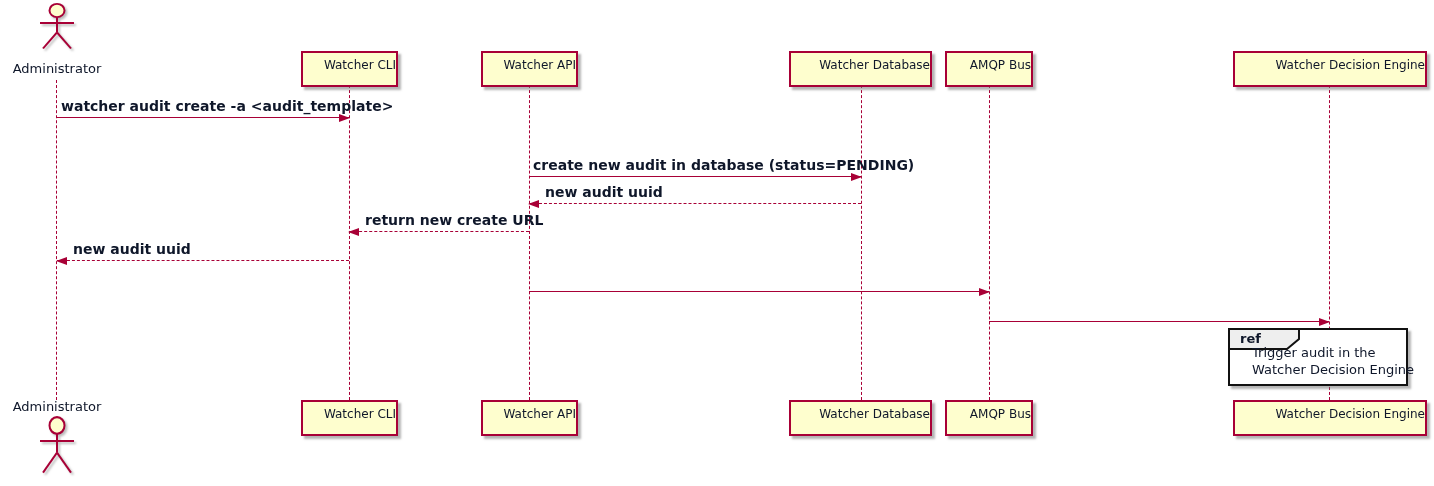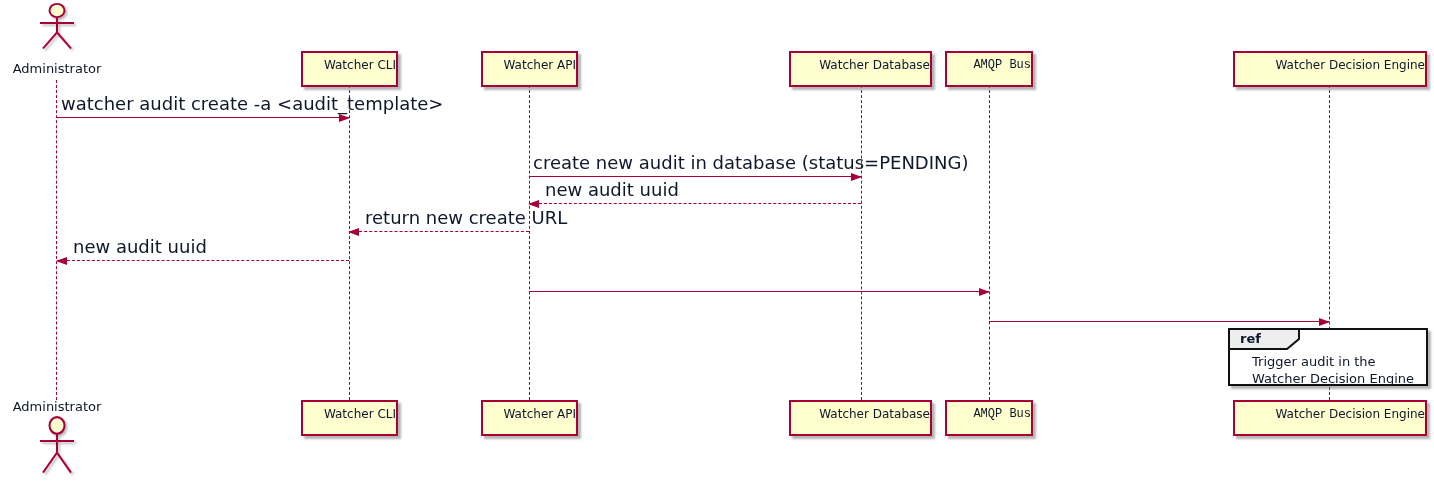--- a/index.html
+++ b/index.html
@@ -20,55 +20,55 @@
     position:absolute;box-sizing:border-box;height:36px;line-height:25px;
     background:#FEFECE;border:2px solid #A80036;text-align:right;
     font-size:12px;white-space:nowrap;z-index:3;
     box-shadow:3px 3px 2px rgba(120,120,120,0.55);
   }
   .pbox.top{top:51px;}
   .pbox.bottom{top:400px;}
   .p-cli{left:301px;width:97px;}
   .p-api{left:481px;width:97px;}
   .p-db{left:789px;width:143px;}
-  .p-amqp{left:945px;width:88px;font-family:Liberation Mono, monospace;}
+  .p-amqp{left:945px;width:88px;}
   .p-wde{left:1233px;width:194px;}
   
   .actor-svg{position:absolute;z-index:3;filter:drop-shadow(2.5px 2.5px 1px rgba(120,120,120,0.5));}
   .actor-svg.asv-top{left:36px;top:2px;width:42px;height:50px;}
   .actor-svg.asv-bottom{left:36px;top:415px;width:42px;height:62px;}
   .actor-label{position:absolute;left:0;width:114px;text-align:center;font-size:13px;z-index:3;}
   .al-top{top:61px;}
   .al-bottom{top:399px;}
   
   .msg{position:absolute;height:20px;border-bottom:1.5px solid #A80036;z-index:2;}
   .msg.dashed{border-bottom-style:dashed;}
-  .msg-label{position:absolute;left:4px;bottom:3px;font-size:18px;white-space:nowrap;}
+  .msg-label{position:absolute;left:4px;bottom:3px;font-size:14px;white-space:nowrap;font-weight:bold;}
   .msg.left .msg-label{left:16px;}
   .arrow{position:absolute;width:0;height:0;bottom:-5px;
          border-top:4.5px solid transparent;border-bottom:4.5px solid transparent;}
   .msg.right .arrow{right:-1px;border-left:11px solid #A80036;}
   .msg.left  .arrow{left:-1px;border-right:11px solid #A80036;}
   .m1{left:57px; width:292px;top:97px;}
   .m2{left:349px;width:180px;top:126px;}
   .m3{left:529px;width:332px;top:156px;}
   .m4{left:529px;width:332px;top:183px;}
   .m5{left:349px;width:180px;top:211px;}
   .m6{left:57px; width:292px;top:240px;}
   .m7{left:529px;width:460px;top:271px;}
   .m8{left:989px;width:340px;top:301px;}
   
   .ref{
-    position:absolute;left:1228px;top:328px;width:200px;height:58px;box-sizing:border-box;
+    position:absolute;left:1228px;top:328px;width:180px;height:58px;box-sizing:border-box;
     background:#ffffff;border:2px solid #111;z-index:5;
     box-shadow:3px 3px 2px rgba(120,120,120,0.55);
   }
   .ref-tab-shape{position:absolute;left:-2px;top:-2px;width:72px;height:22px;}
   .ref-tab-label{position:absolute;left:10px;top:1px;font-size:13px;font-weight:bold;}
-  .ref-text{position:absolute;left:22px;top:14px;font-size:13px;line-height:17px;white-space:nowrap;margin-top:9px;}
+  .ref-text{position:absolute;left:22px;top:14px;font-size:13px;line-height:17px;white-space:nowrap;}
 </style>
 </head>
 <body>
 
 <div class="diagram">
 
   <div class="lifeline ll-admin"></div>
   <div class="lifeline ll-cli"></div>
   <div class="lifeline ll-api"></div>
   <div class="lifeline ll-db"></div>

